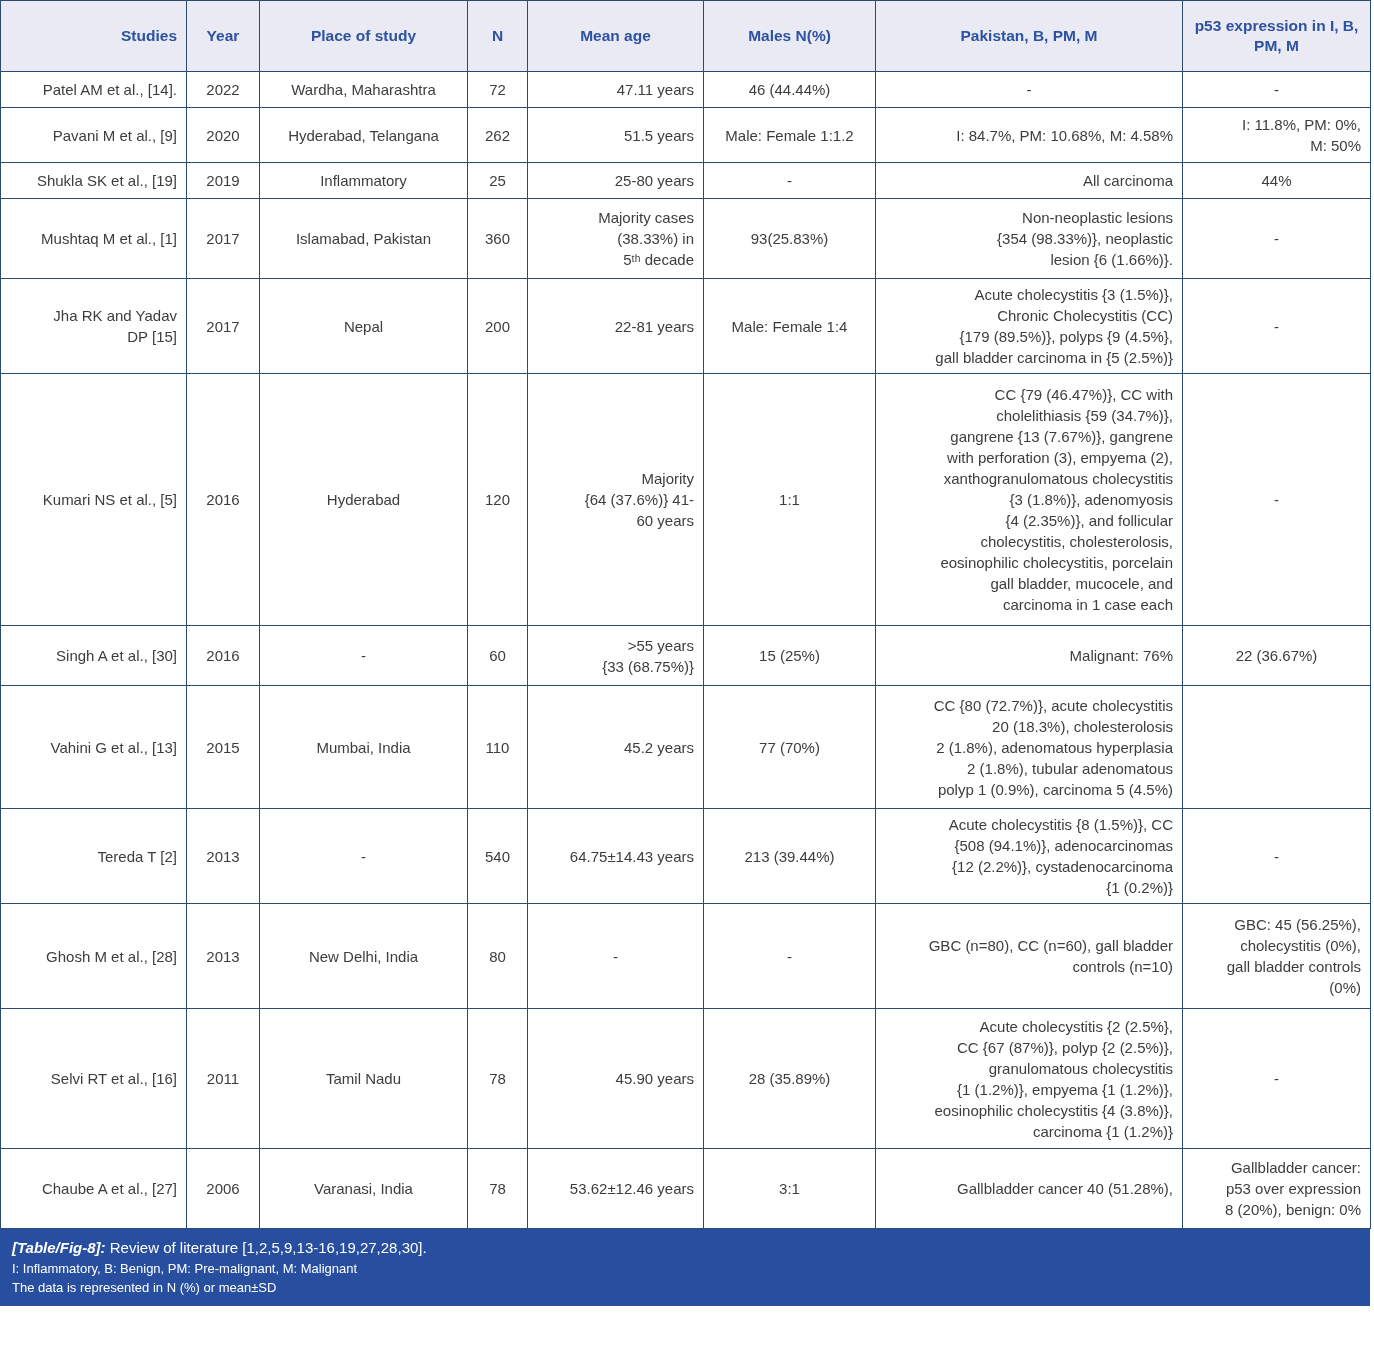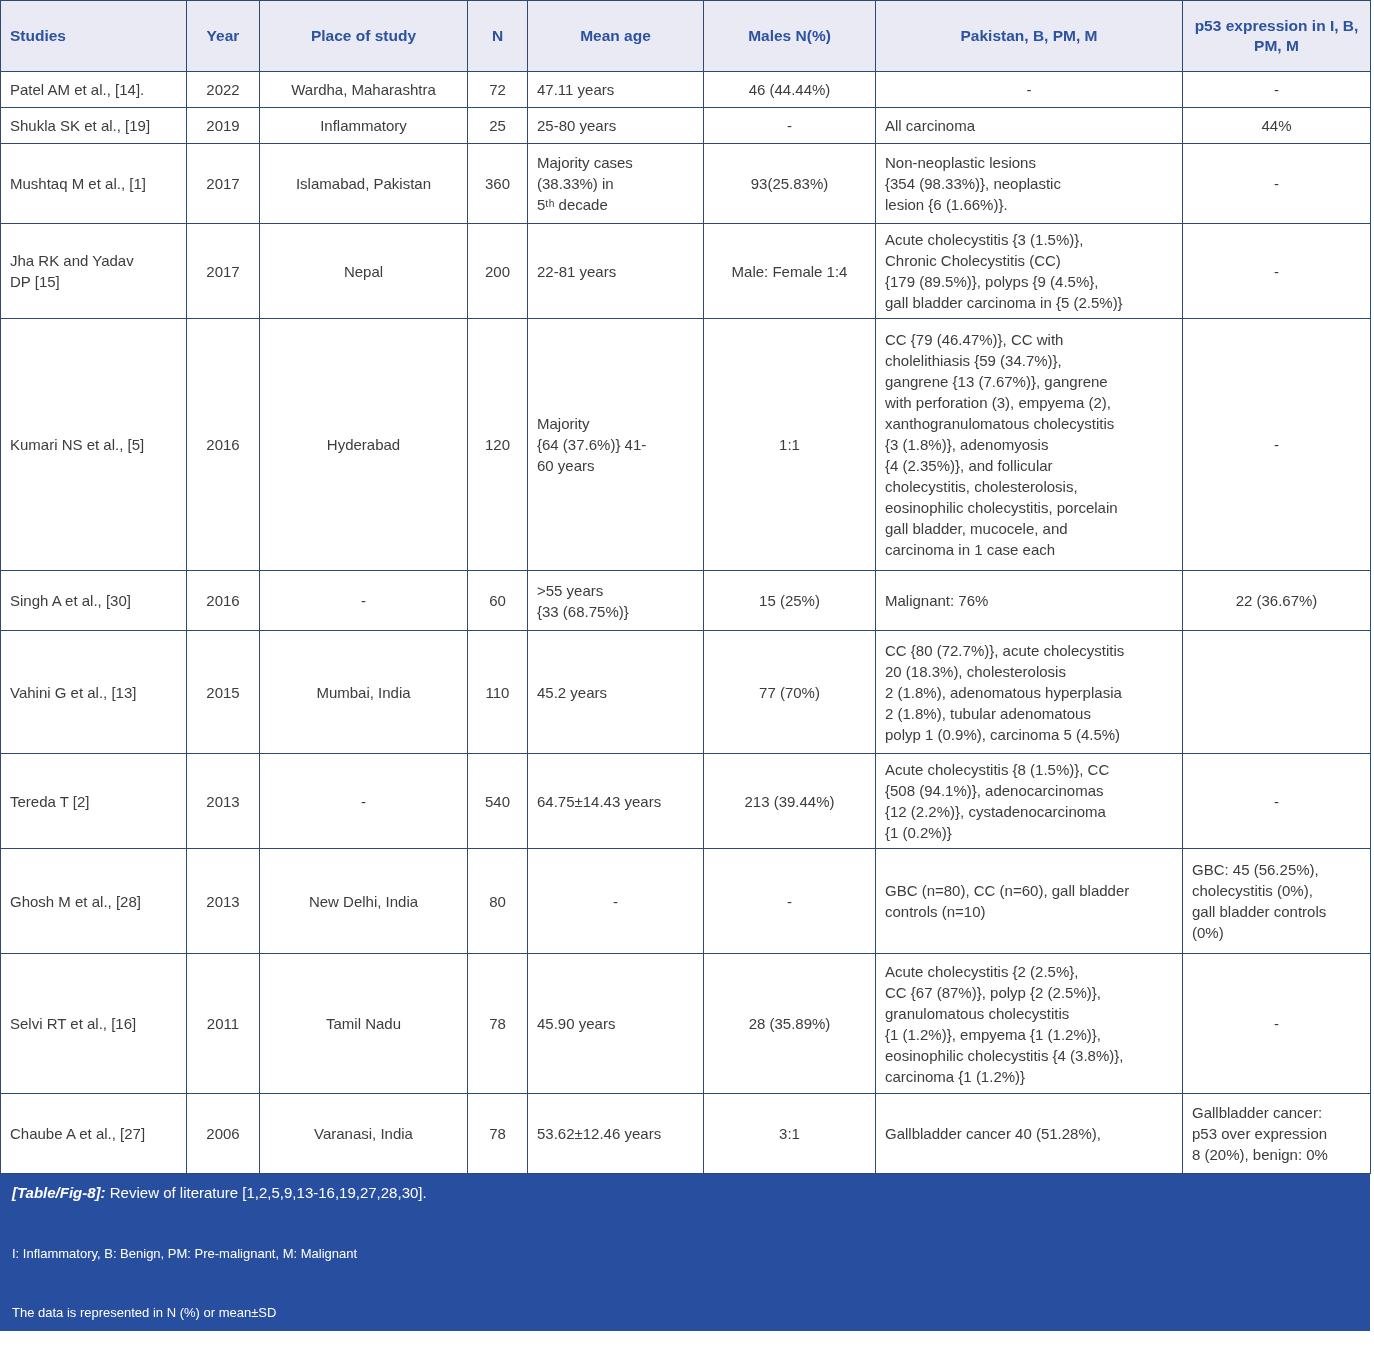--- a/index.html
+++ b/index.html
@@ -26,32 +26,32 @@
   thead th{
     background:#e9eaf3;
     color:#2d52a0;
     font-weight:bold;
     font-size:15.5px;
     line-height:20px;
     height:60px;
     white-space:normal;
   }
   td{white-space:pre-line;}
-  .al{text-align:left;}
+  .al{text-align:right;}
   .ac{text-align:center;}
   .caption{
     background:#284f9f;
     color:#ffffff;
     width:1346px;
     padding:8px 12px 9px 12px;
     margin-top:0;
   }
   .caption .l1{font-size:15px;line-height:22px;}
   .caption .l1 b{font-weight:bold;font-style:italic;}
-  .caption .l2,.caption .l3{font-size:13px;line-height:19px;font-weight:normal;margin-top:40px;}
+  .caption .l2,.caption .l3{font-size:13px;line-height:19px;font-weight:normal;}
 </style>
 </head>
 <body>
 
 <div class="wrap">
   <table>
     <colgroup>
       <col style="width:186px">
         <col style="width:73px">
         <col style="width:208px">
@@ -77,20 +77,31 @@
         <tr style="height: 36px; padding-left: 31px;">
           <td class="al">Patel AM et al., [14].</td>
           <td class="ac">2022</td>
           <td class="ac">Wardha, Maharashtra</td>
           <td class="ac">72</td>
           <td class="al">47.11 years</td>
           <td class="ac">46 (44.44%)</td>
           <td class="ac">-</td>
           <td class="ac">-</td>
         </tr>
+        <tr style="height: 55px;">
+          <td class="al">Pavani M et al., [9]</td>
+          <td class="ac">2020</td>
+          <td class="ac">Hyderabad, Telangana</td>
+          <td class="ac">262</td>
+          <td class="al">51.5 years</td>
+          <td class="ac">Male: Female 1:1.2</td>
+          <td class="al">I: 84.7%, PM: 10.68%, M: 4.58%</td>
+          <td class="al">I: 11.8%, PM: 0%,
+M: 50%</td>
+        </tr>
         <tr style="height: 36px;">
           <td class="al">Shukla SK et al., [19]</td>
           <td class="ac">2019</td>
           <td class="ac">Inflammatory</td>
           <td class="ac">25</td>
           <td class="al">25-80 years</td>
           <td class="ac">-</td>
           <td class="al">All carcinoma</td>
           <td class="ac">44%</td>
         </tr>

